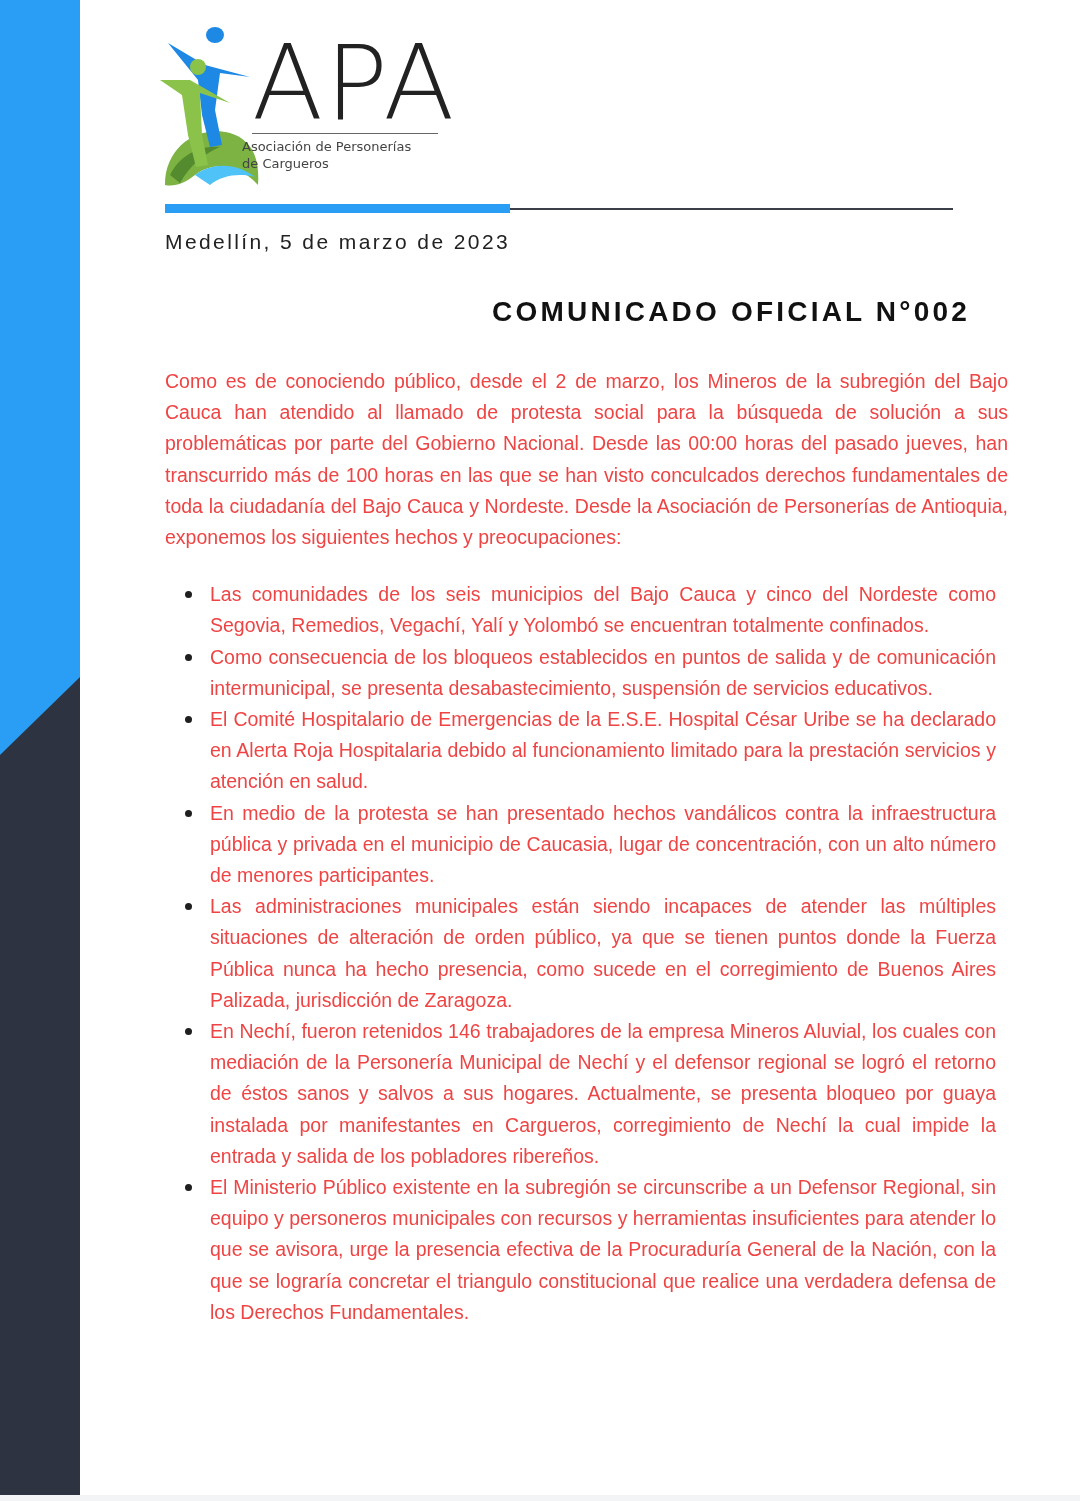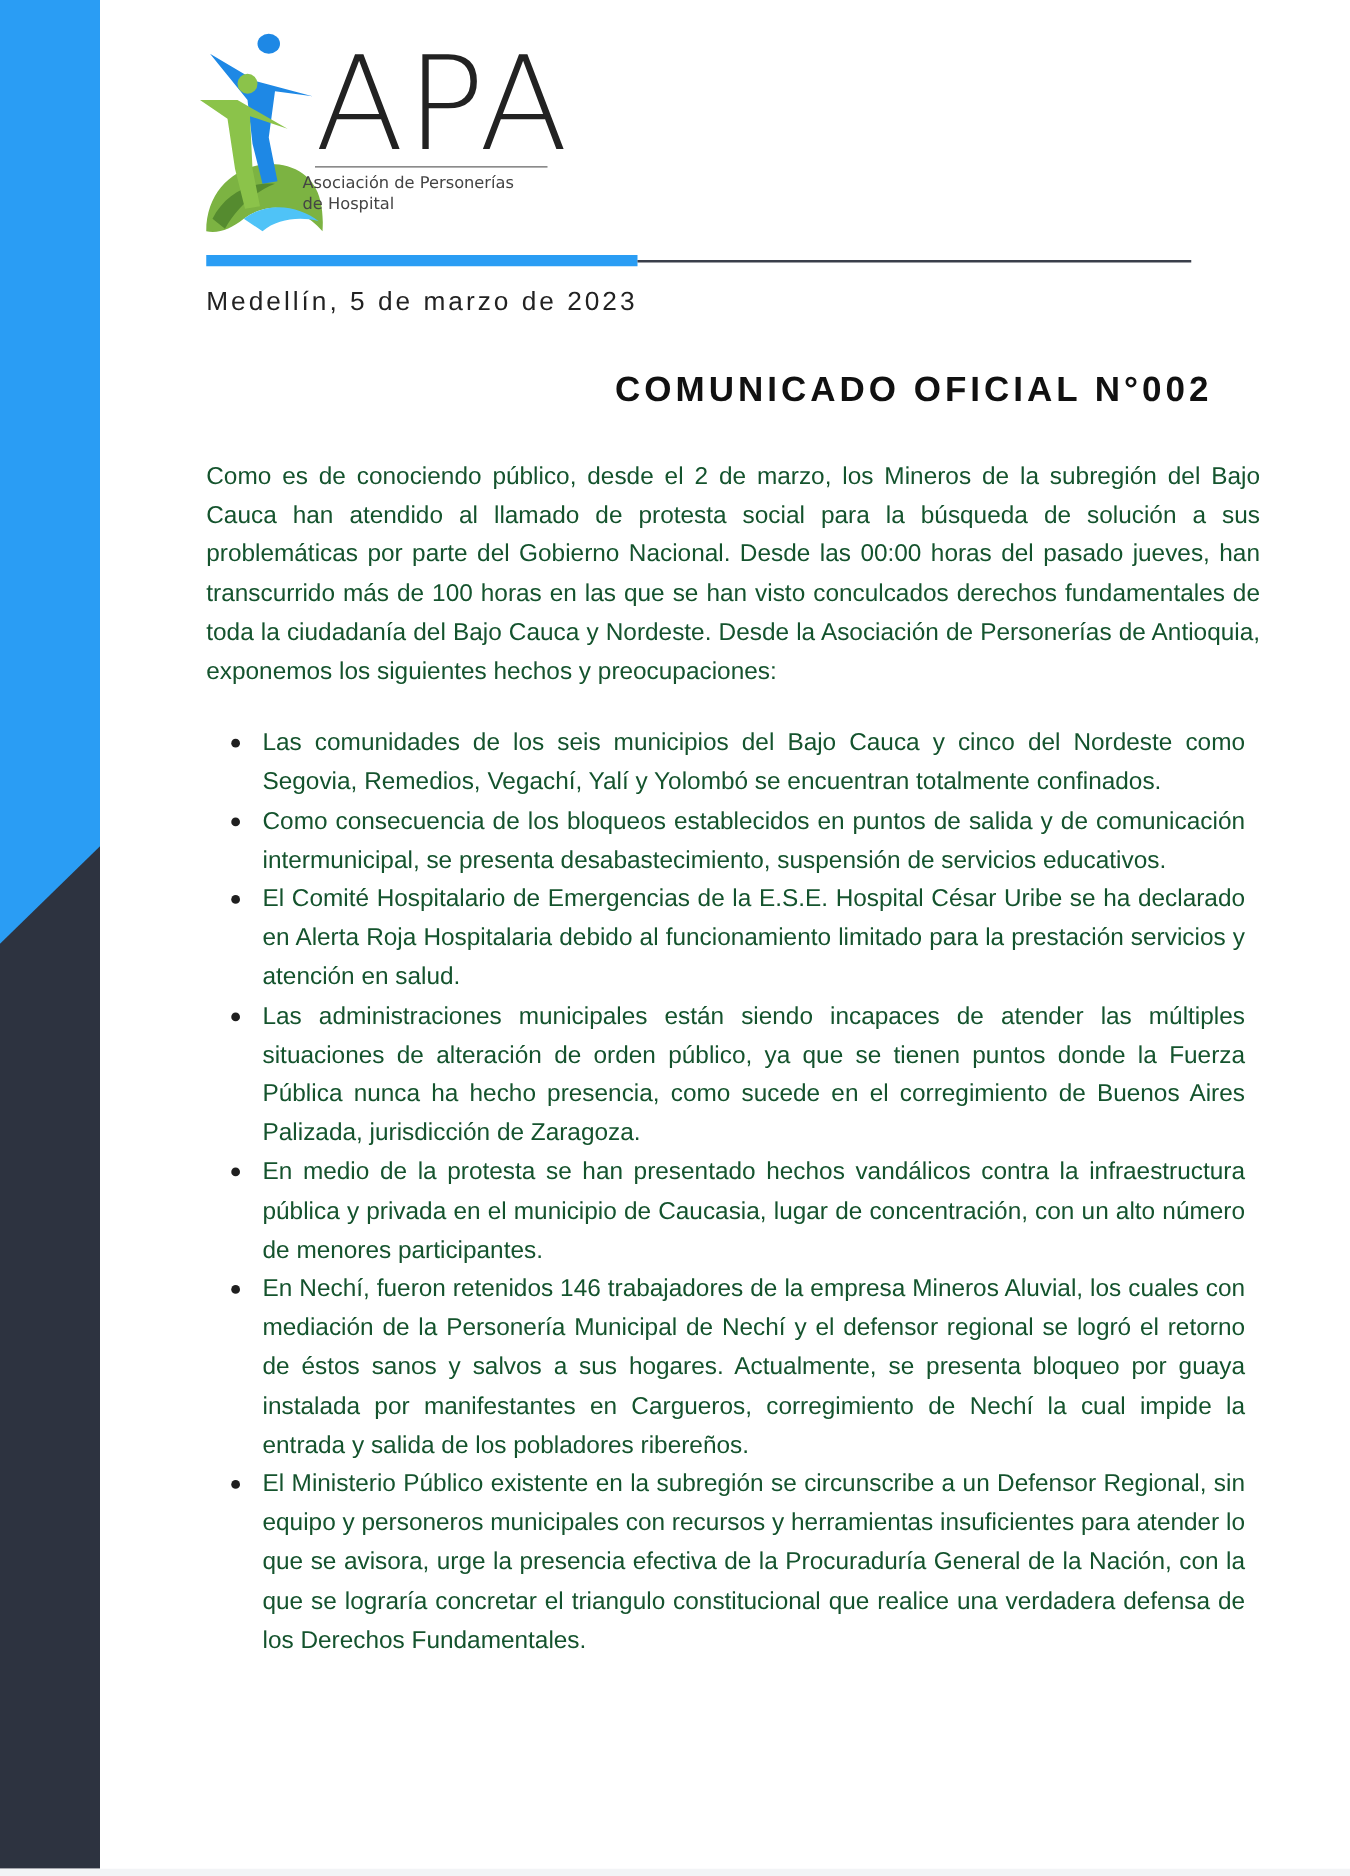--- a/index.html
+++ b/index.html
@@ -36,21 +36,21 @@
       position: absolute; left: 165px; top: 230px;
       font-size: 21px; letter-spacing: 2.4px; color: #222;
     }
     .title {
       position: absolute; left: 165px; top: 296px; width: 805px; text-align: right;
       font-size: 28px; font-weight: bold; letter-spacing: 3.2px; color: #111;
     }
 
     .content {
       position: absolute; left: 165px; top: 366px; width: 843px;
-      font-size: 19.5px; line-height: 31.2px; color: #14532d;
+      font-size: 19.5px; line-height: 31.2px; color: #ef4444;
       text-align: justify;
     }
     .content p { margin: 0 0 26px 0; }
     .content ul { margin: 12px; padding: 0; list-style: none; }
     .content li { position: relative; padding-left: 33px; }
     .content li .bullet {
       position: absolute; left: 8px; top: 12px; width: 7px; height: 7px;
       border-radius: 50%; background: #1f1f1f;
     }
   </style>
@@ -77,36 +77,36 @@
       <path d="M8,18 L45,40 L90,52 L60,48 L55,85 L62,120 L50,122 L42,90 L38,55 Z" fill="#1e88e5"></path>
 
       <ellipse cx="38" cy="42" rx="8" ry="8" fill="#8bc34a"></ellipse>
       <path d="M0,55 L30,55 L70,78 L40,68 L42,110 L48,140 L36,142 L28,110 L22,70 Z" fill="#8bc34a"></path>
     </svg>
   </div>
   <div class="logo-apa">APA</div>
   <div class="logo-rule"></div>
   <div class="logo-sub">
     <div>Asociación de Personerías</div>
-    <div>de Hospital</div>
+    <div>de Cargueros</div>
   </div>
 </div>
 
 <div class="divider">
   <div class="blue"></div>
   <div class="dark"></div>
 </div>
 
 <div class="date">Medellín, 5 de marzo de 2023</div>
 <div class="title">COMUNICADO OFICIAL N°002</div>
 
 <div class="content">
   <p>Como es de conociendo público, desde el 2 de marzo, los Mineros de la subregión del Bajo Cauca han atendido al llamado de protesta social para la búsqueda de solución a sus problemáticas por parte del Gobierno Nacional. Desde las 00:00 horas del pasado jueves,  han transcurrido más de 100 horas en las que se han visto conculcados derechos fundamentales de toda la ciudadanía del Bajo Cauca y Nordeste. Desde la Asociación de Personerías de Antioquia, exponemos los siguientes hechos y preocupaciones:</p>
   <ul>
     <li><span class="bullet"></span><span>Las comunidades de los seis municipios del Bajo Cauca y cinco del Nordeste como Segovia, Remedios, Vegachí, Yalí y Yolombó se encuentran totalmente confinados.</span></li>
     <li><span class="bullet"></span><span>Como consecuencia de los bloqueos establecidos en puntos de salida y de comunicación intermunicipal, se presenta desabastecimiento, suspensión de servicios educativos.</span></li>
     <li><span class="bullet"></span><span>El Comité Hospitalario de Emergencias de la E.S.E. Hospital César Uribe se ha declarado en Alerta Roja Hospitalaria debido al funcionamiento limitado para la prestación servicios y atención en salud.</span></li>
+    <li><span class="bullet"></span><span>En medio de la protesta se han presentado hechos vandálicos contra la infraestructura pública y privada en el  municipio de Caucasia, lugar de concentración, con un alto número de menores participantes.</span></li>
     <li><span class="bullet"></span><span>Las administraciones municipales están siendo incapaces de atender las múltiples  situaciones de alteración de orden público, ya que se tienen puntos donde la Fuerza Pública nunca ha hecho presencia, como sucede en el corregimiento de Buenos Aires Palizada, jurisdicción de Zaragoza.</span></li>
-    <li><span class="bullet"></span><span>En medio de la protesta se han presentado hechos vandálicos contra la infraestructura pública y privada en el  municipio de Caucasia, lugar de concentración, con un alto número de menores participantes.</span></li>
     <li><span class="bullet"></span><span>En Nechí, fueron retenidos 146 trabajadores de la empresa Mineros Aluvial, los cuales con mediación de la Personería Municipal de Nechí y el defensor regional se logró el retorno de éstos sanos y salvos a sus hogares. Actualmente, se presenta bloqueo por guaya instalada por manifestantes en Cargueros, corregimiento de Nechí la cual  impide la entrada y salida de los pobladores ribereños.</span></li>
     <li><span class="bullet"></span><span>El Ministerio Público existente en la subregión se circunscribe a un Defensor Regional, sin equipo y personeros municipales con recursos y herramientas insuficientes para atender lo que se avisora, urge la presencia efectiva de la Procuraduría General de la Nación, con la que se lograría concretar el triangulo constitucional que realice una verdadera defensa de los Derechos Fundamentales.</span></li>
   </ul>
 </div>
 
 </body></html>

